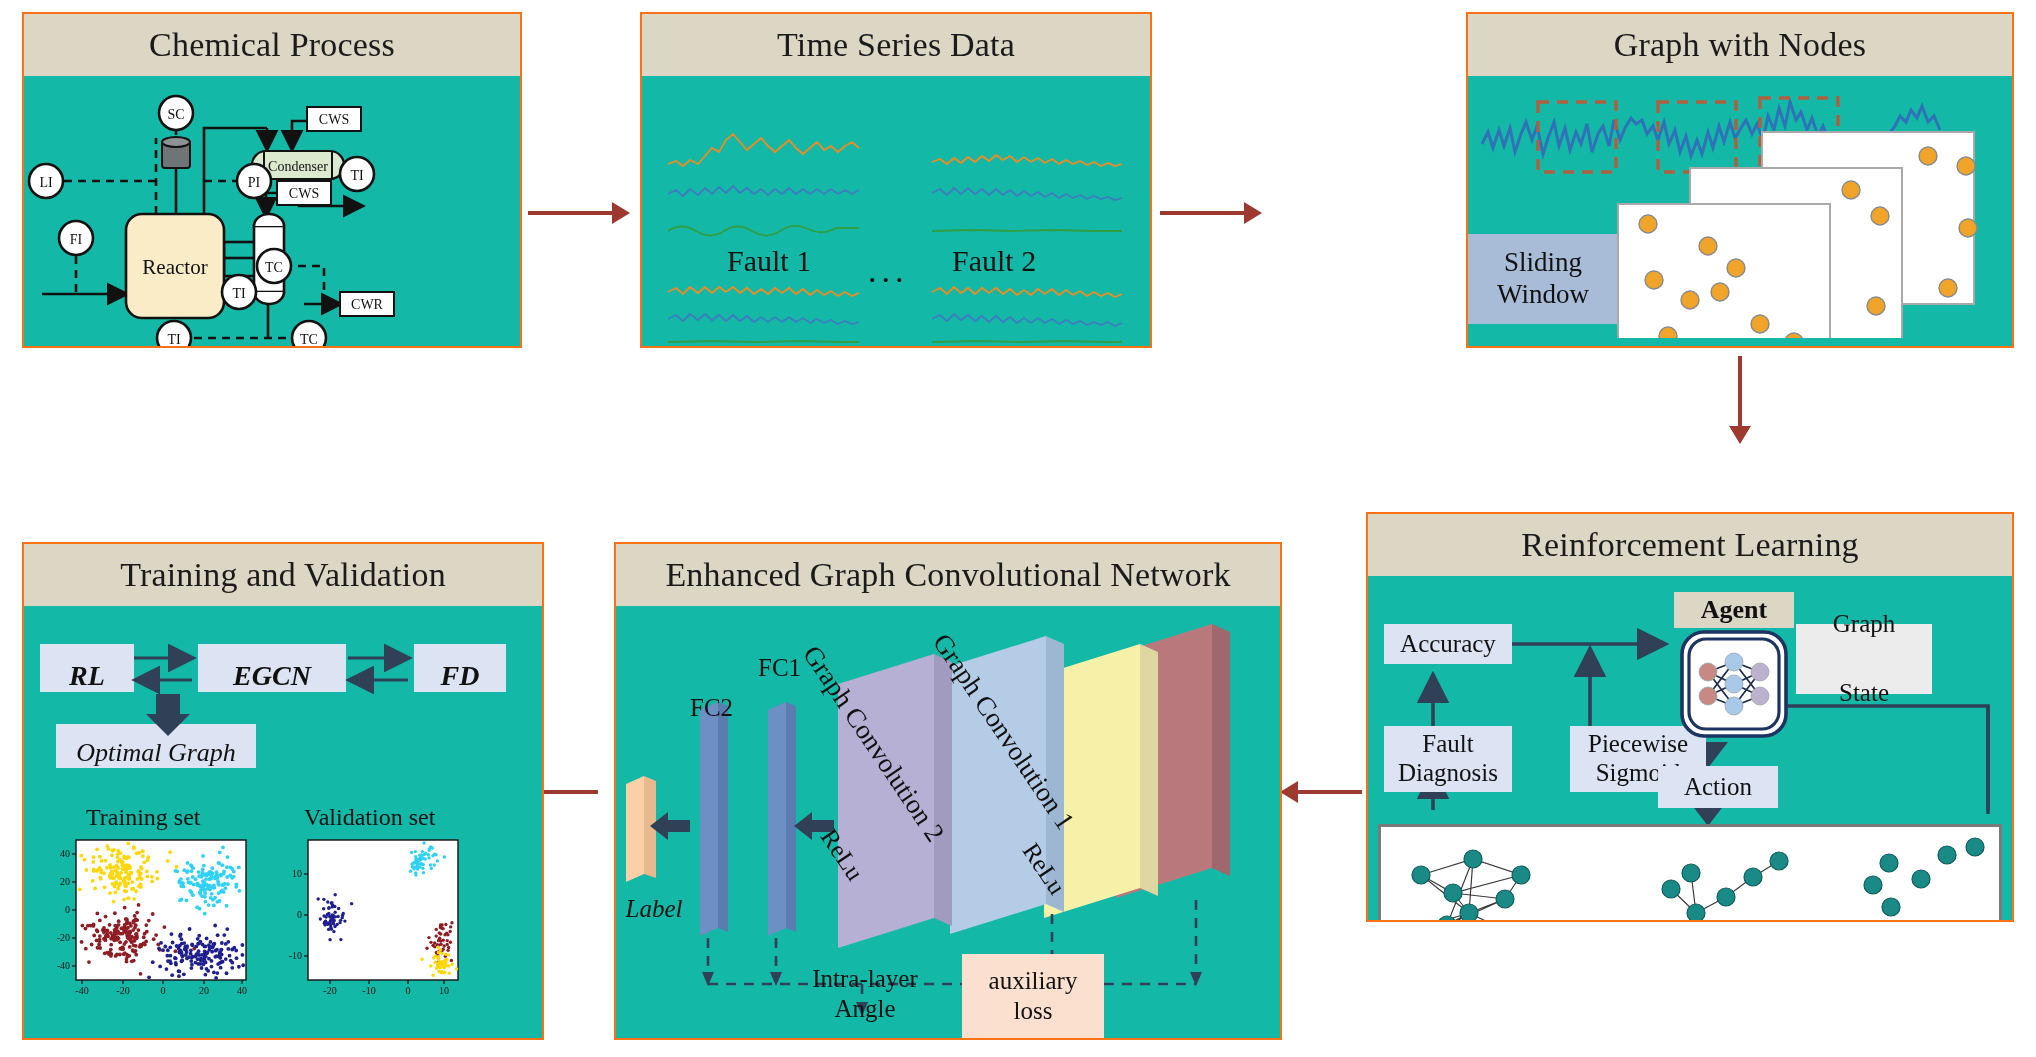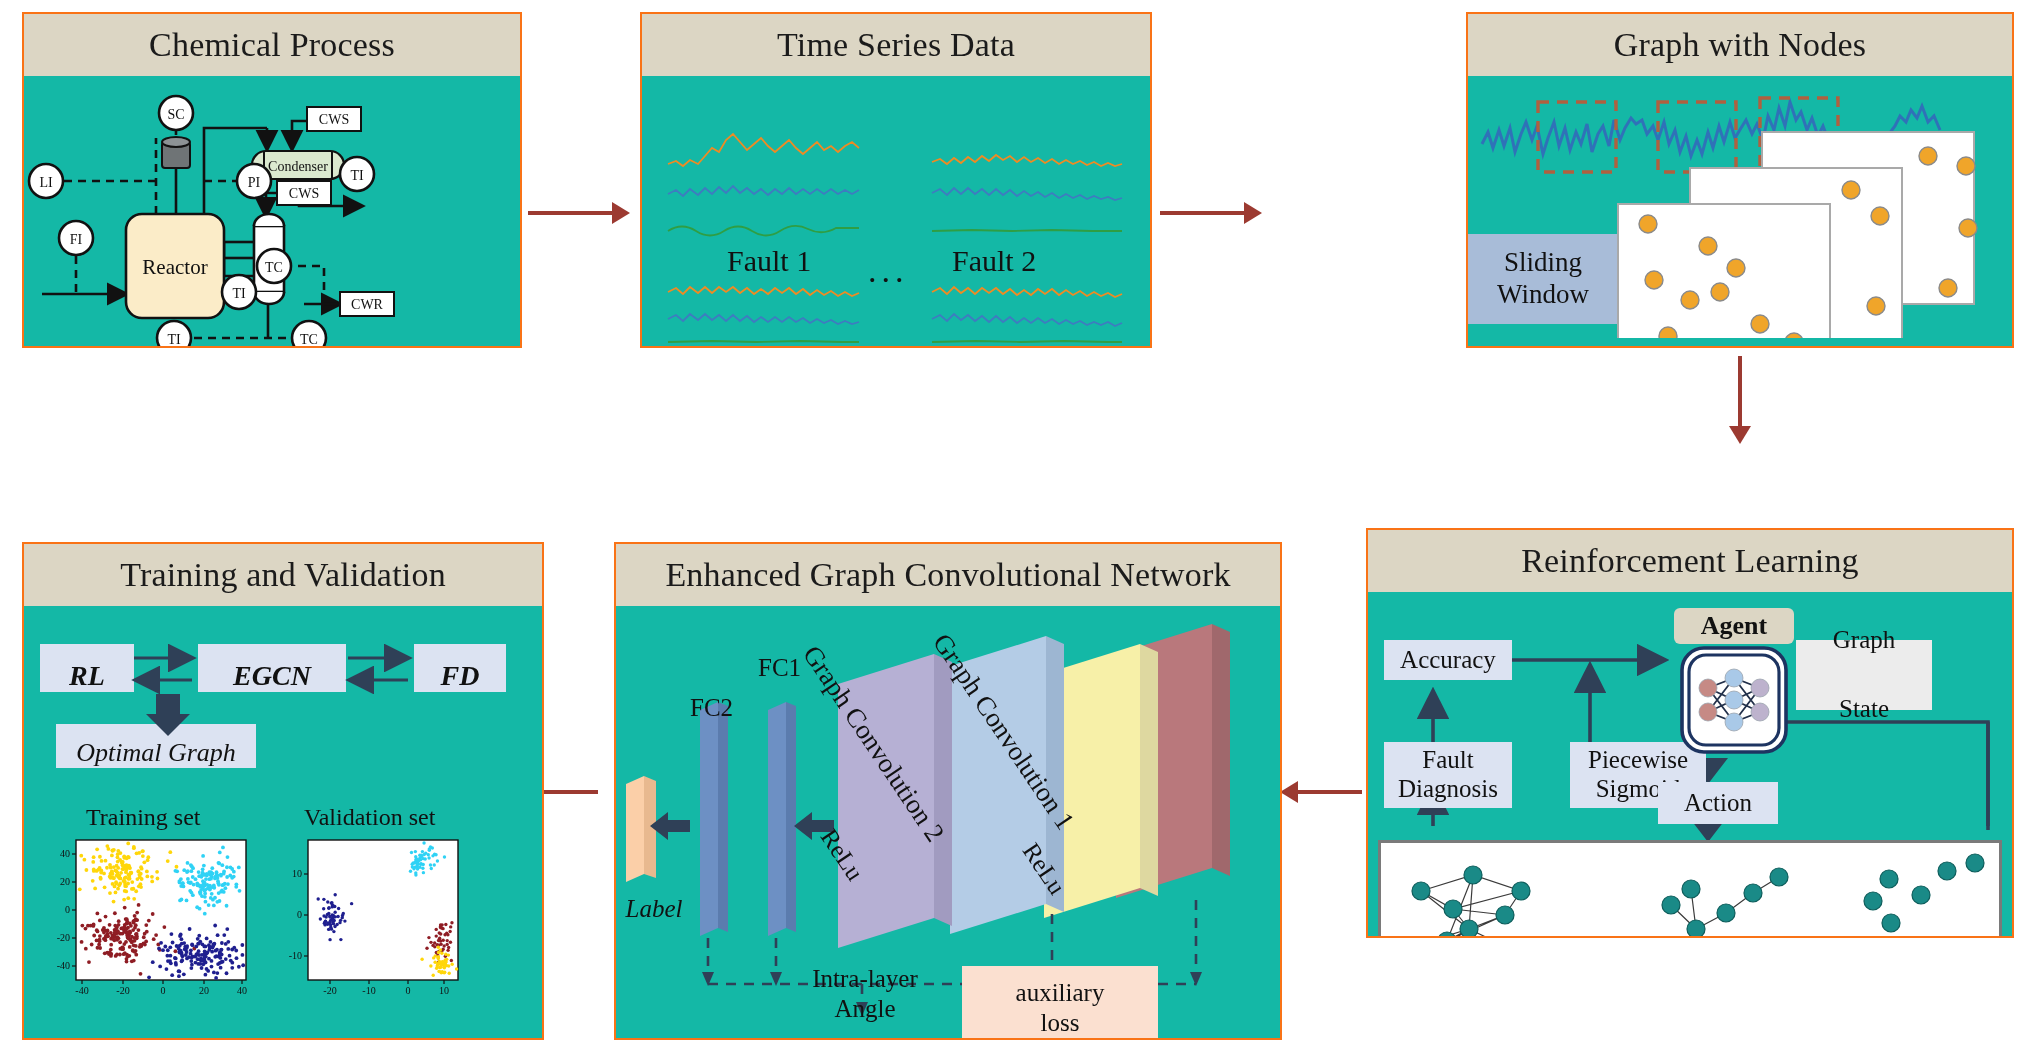--- a/index.html
+++ b/index.html
@@ -32,21 +32,21 @@
   
   .sw-box{position:absolute;background:#a8bcd8;display:flex;flex-direction:column;align-items:center;
           justify-content:center;font-size:27px;line-height:1.18;color:#111;}
   .dk-arrow{position:absolute;}
 
   
   .rl-box{position:absolute;background:#dce3f2;display:flex;flex-direction:column;align-items:center;
           justify-content:center;font-size:25px;line-height:1.15;color:#111;text-align:center;}
   .rl-gray{background:#ececec;}
   .agent-cap{position:absolute;background:#dcd6c4;display:flex;align-items:center;justify-content:center;
-             font-size:26px;font-weight:bold;color:#111;border-radius:6px;}
+             font-size:26px;font-weight:bold;color:#111;}
   .rl-frame{position:absolute;border:3px solid #7a7a7a;background:#fff;}
   .rl-dots{position:absolute;font-size:30px;letter-spacing:5px;color:#2b3a52;}
 
   
   .fc-lab{position:absolute;font-size:25px;color:#111;}
   .gc-lab{position:absolute;font-size:27px;color:#111;white-space:nowrap;transform-origin:0 0;}
   .relu-lab{position:absolute;font-size:25px;color:#111;white-space:nowrap;transform-origin:0 0;}
   .aux-box{position:absolute;background:#fbe0d0;display:flex;flex-direction:column;align-items:center;
            justify-content:center;font-size:25px;line-height:1.2;color:#111;}
   .egcn-txt{position:absolute;font-size:25px;line-height:1.2;text-align:center;color:#111;}
@@ -276,21 +276,21 @@
             <circle cx="60" cy="208" r="9"></circle>
           <circle cx="186" cy="214" r="9"></circle>
         </g>
       </svg>
     </div>
   </div>
 
   <div class="conn conn-v" style="left:1738px;top:356px;height:72px;"></div>
   <div class="arrowhead ah-down" style="left:1729px;top:426px;"></div>
 
-  <div class="panel" style="left:1366px;top:528px;width:648px;height:410px;">
+  <div class="panel" style="left:1366px;top:512px;width:648px;height:410px;">
     <div class="panel-head">
       <div class="panel-title">Reinforcement Learning</div>
     </div>
     <div class="panel-body">
 
       <svg width="644" height="434" viewBox="0 0 644 434" style="position:absolute;left:0;top:0;">
         <defs>
           <marker id="rl-ah" markerWidth="9" markerHeight="9" refX="7.5" refY="4.5" orient="auto">
             <path d="M0,0 L9,4.5 L0,9 z" fill="#2f4057"></path>
           </marker>
@@ -483,21 +483,21 @@
       <div class="gc-lab" style="left:336px;top:22px;transform:rotate(56deg);">Graph Convolution 1</div>
 
       <div class="relu-lab" style="left:222px;top:218px;transform:rotate(56deg);">ReLu</div>
       <div class="relu-lab" style="left:424px;top:232px;transform:rotate(56deg);">ReLu</div>
 
       <div class="egcn-txt" style="left:164px;top:358px;width:170px;">
         <div>Intra-layer</div>
         <div>Angle</div>
       </div>
 
-      <div class="aux-box" style="left:346px;top:360px;width:196px;height:84px;justify-content:center;">
+      <div class="aux-box" style="left:346px;top:348px;width:142px;height:84px;justify-content:center;">
         <span>auxiliary</span>
         <span>loss</span>
       </div>
     </div>
   </div>
 
   <div class="conn conn-h" style="left:528px;top:790px;width:70px;"></div>
   <div class="arrowhead ah-left" style="left:512px;top:781px;"></div>
 
   <div class="panel" style="left:22px;top:542px;width:522px;height:498px;">

